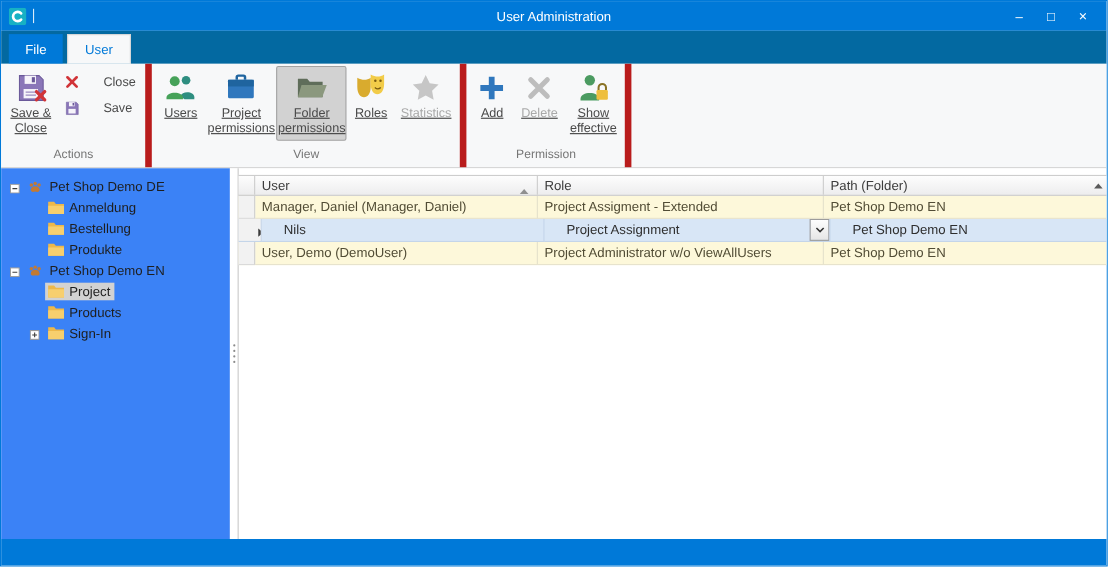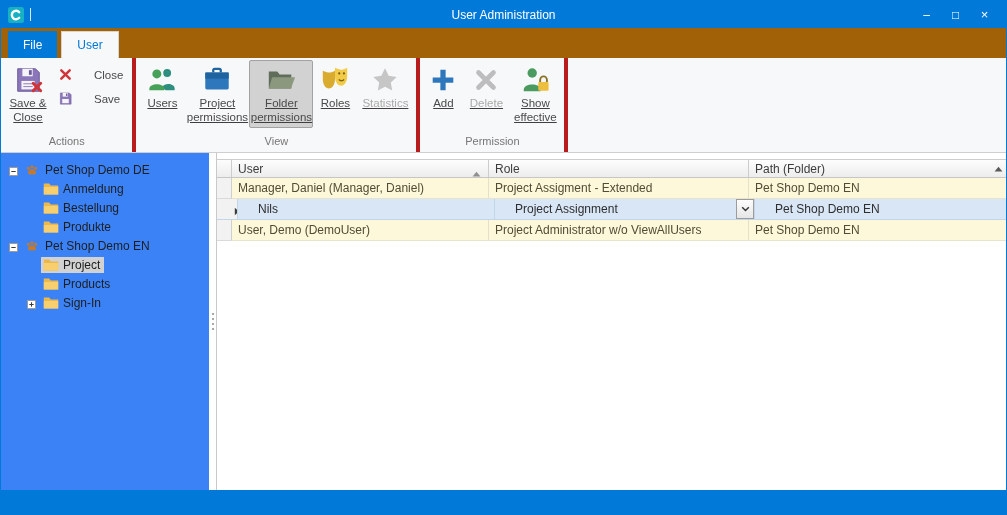--- a/index.html
+++ b/index.html
@@ -9,29 +9,29 @@
   
   .titlebar { position:absolute; top:0; left:0; right:0; height:27px; background:#0079d8; display:flex; align-items:center; padding:0 7px; }
   .app-icon { width:16px; height:16px; flex:none; }
   .icon-sep { width:1px; height:13px; background:rgba(255,255,255,.85); margin-left:6px; }
   .title { position:absolute; left:0; right:0; text-align:center; color:#fff; pointer-events:none; }
   .win-controls { margin-left:auto; display:flex; z-index:2; }
   .win-btn { width:29px; height:21px; color:#fff; display:flex; align-items:center; justify-content:center; font-size:12px; }
   .win-btn.close { font-size:13px; }
 
   
-  .tabrow { position:absolute; top:27px; left:0; right:0; height:30px; background:#a16207; display:flex; align-items:stretch; padding-left:7px; }
+  .tabrow { position:absolute; top:27px; left:0; right:0; height:30px; background:#0369a1; display:flex; align-items:stretch; padding-left:7px; }
   .tab { padding:0 15px; display:flex; align-items:center; margin-top:3px; }
   .tab.file { background:#0079d8; color:#fff; }
   .tab.user { background:#f7f8f9; color:#0079d8; border:1px solid #d5d5d5; border-bottom:none; margin-left:4px; }
 
   
   .ribbon { position:absolute; top:57px; left:0; right:0; height:95px; background:#f7f8f9; border-bottom:1px solid #cfcfcf; display:flex; }
   .rgroup { display:flex; flex-direction:column; padding:2px 3px 0; }
-  .rgroup + .rgroup, .rgroup-end { border-left:4px solid #b91c1c; }
+  .rgroup + .rgroup, .rgroup-end { border-left:6px solid #b91c1c; }
   .rgroup-end { flex:1; }
   .rgroup-content { height:74px; display:flex; align-items:flex-start; }
   .rgroup-label { height:17px; text-align:center; color:#767676; font-size:11px; line-height:14px; }
 
   .rbtn { display:flex; flex-direction:column; align-items:center; padding:3px 2px 2px; border:1px solid transparent; border-radius:2px;text-decoration:underline; }
   .rbtn .bicon { width:30px; height:30px; margin:1px 0 2px; flex:none; }
   .rbtn .blabel { text-align:center; line-height:1.2; font-size:11.5px; color:#4a4a4a; }
   .rbtn.pressed { background:#d2d2d2; border-color:#a2a2a2; }
   .rbtn.disabled .blabel { color:#a9a9a9; }
   .w48{width:48px;} .w46{width:46px;} .w64{width:64px;} .w44{width:44px;} .w56{width:56px;} .w40{width:40px;} .w52{width:52px;}

